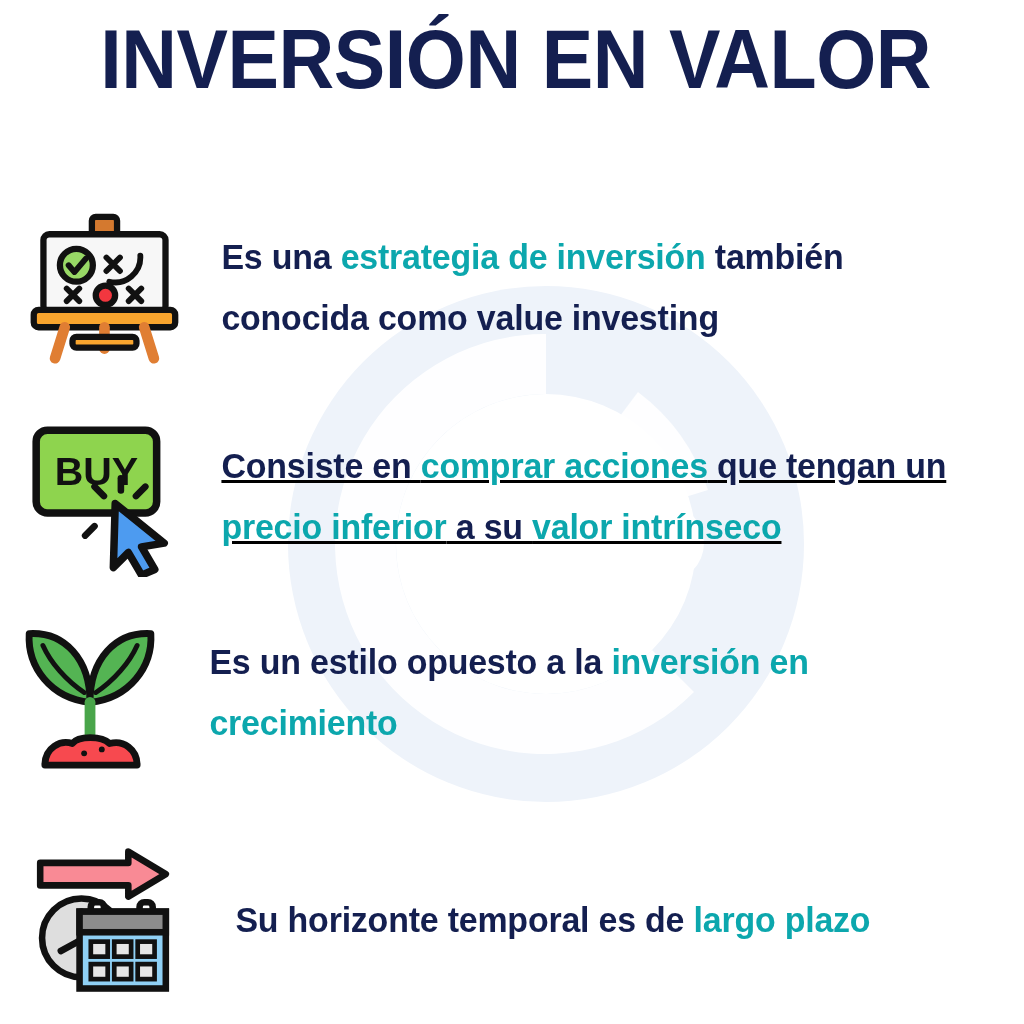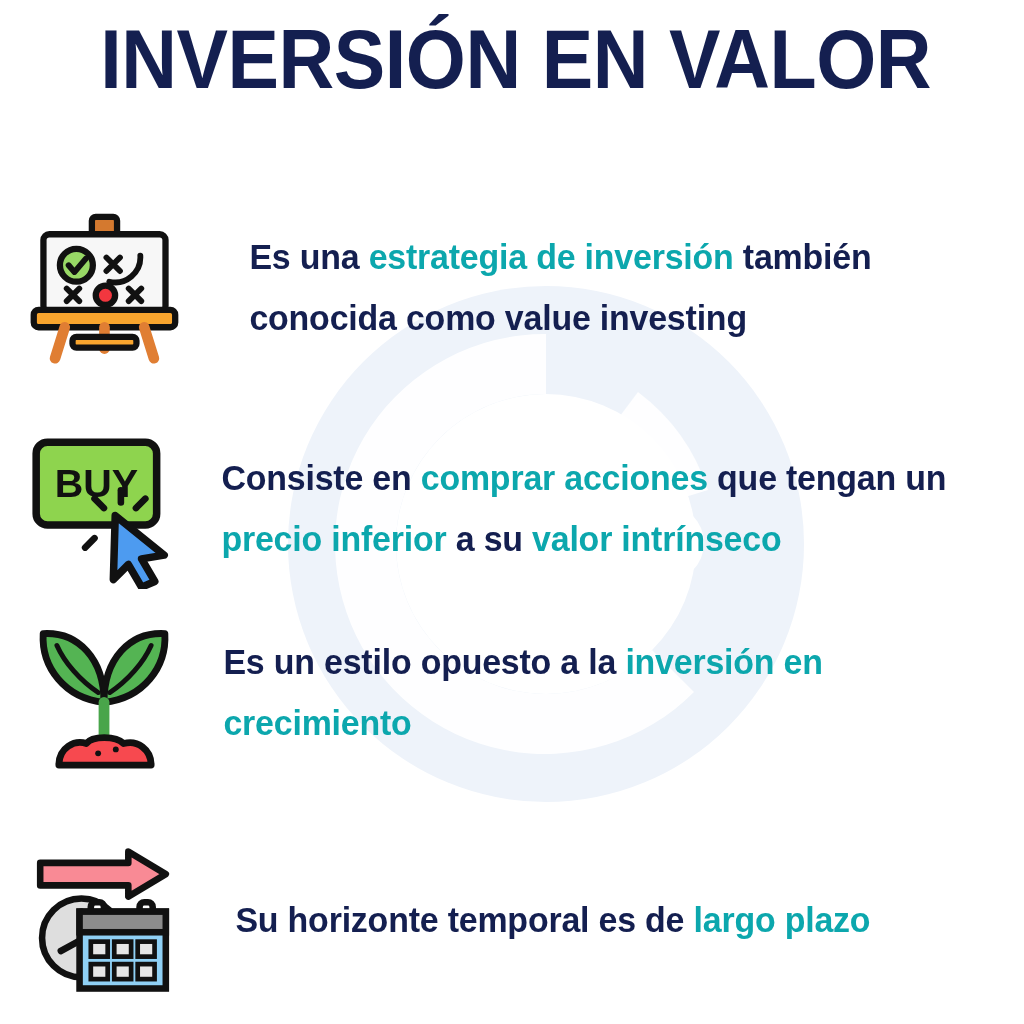--- a/index.html
+++ b/index.html
@@ -79,23 +79,23 @@
     font-size: 35.5px;
     line-height: 61px;
     color: #141f50;
     letter-spacing: -0.2px;
     transform: scaleX(0.955);
     transform-origin: left center;
   }
   .accent { color: #0ca7ad; }
 
   
-  #row-1 { left: 18px; top: 208px;  width: 1000px; height: 160px; gap: 28px; }
-  #row-2 { left: 18px; top: 424px;  width: 1000px; height: 170px; }
-  #row-3 { left: 20px; top: 608px;  width: 1000px; height: 170px; }
+  #row-1 { left: 18px; top: 208px;  width: 1000px; height: 160px; }
+  #row-2 { left: 18px; top: 412px;  width: 1000px; height: 170px; text-decoration: underline; }
+  #row-3 { left: 6px; top: 608px;  width: 1000px; height: 170px; }
   #row-4 { left: 18px; top: 838px;  width: 1000px; height: 165px; gap: 14px; }
 
   #row-1 .text-cell,
   #row-2 .text-cell,
   #row-3 .text-cell { padding-left: 35px; }
   #row-4 .text-cell { padding-left: 35px; }
 </style>
 </head>
 <body>
 

